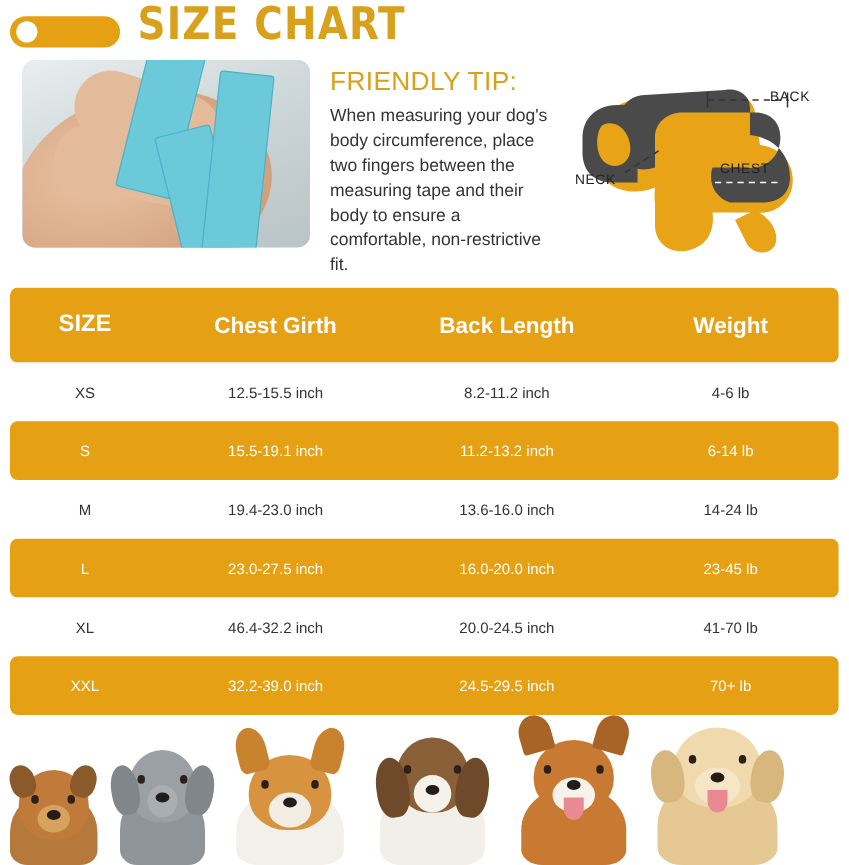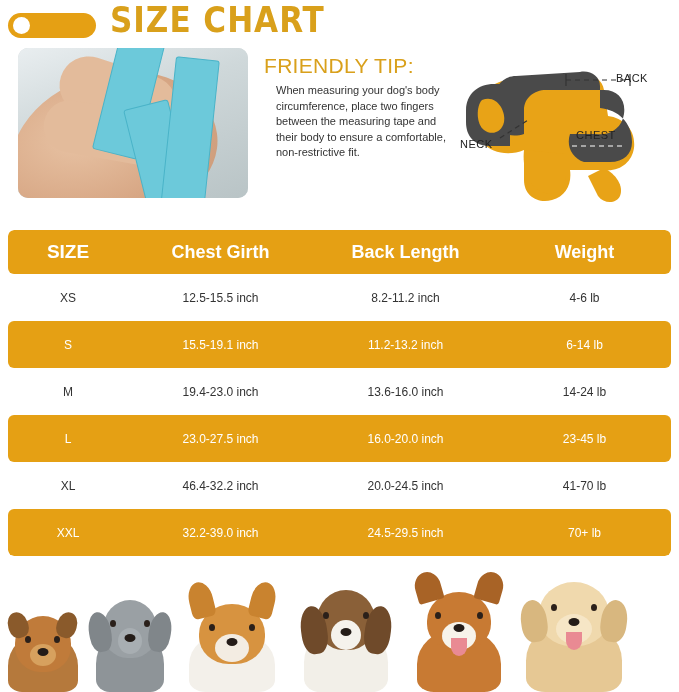--- a/index.html
+++ b/index.html
@@ -119,24 +119,23 @@
     min-width: 0;
   }
   .tip-title {
     color: #D9A01B;
     font-size: 21px;
     letter-spacing: 0.3px;
     margin-bottom: 5px;
   }
   .tip-body {
     color: #333333;
-    font-size: 11px;
+    font-size: 14px;
     line-height: 1.42;
     max-width: 182px;
-    margin-left: 12px;
   }
 
   
   .harness {
     width: 215px;
     height: 160px;
     flex: none;
     position: relative;
     margin-top: 2px;
   }
@@ -159,21 +158,21 @@
   }
   .row {
     display: flex;
     align-items: center;
     height: 47px;
     font-size: 12px;
   }
   .row.header-row {
     background: #E5A014;
     color: #ffffff;
-    height: 44px;
+    height: 60px;
     border-radius: 6px;
     font-size: 18px;
   }
   .row.header-row .cell { font-weight: bold; }
   .row.header-row .cell.c0 { font-size: 19px; }
   .row.alt {
     background: #E5A014;
     color: #ffffff;
     border-radius: 6px;
   }

